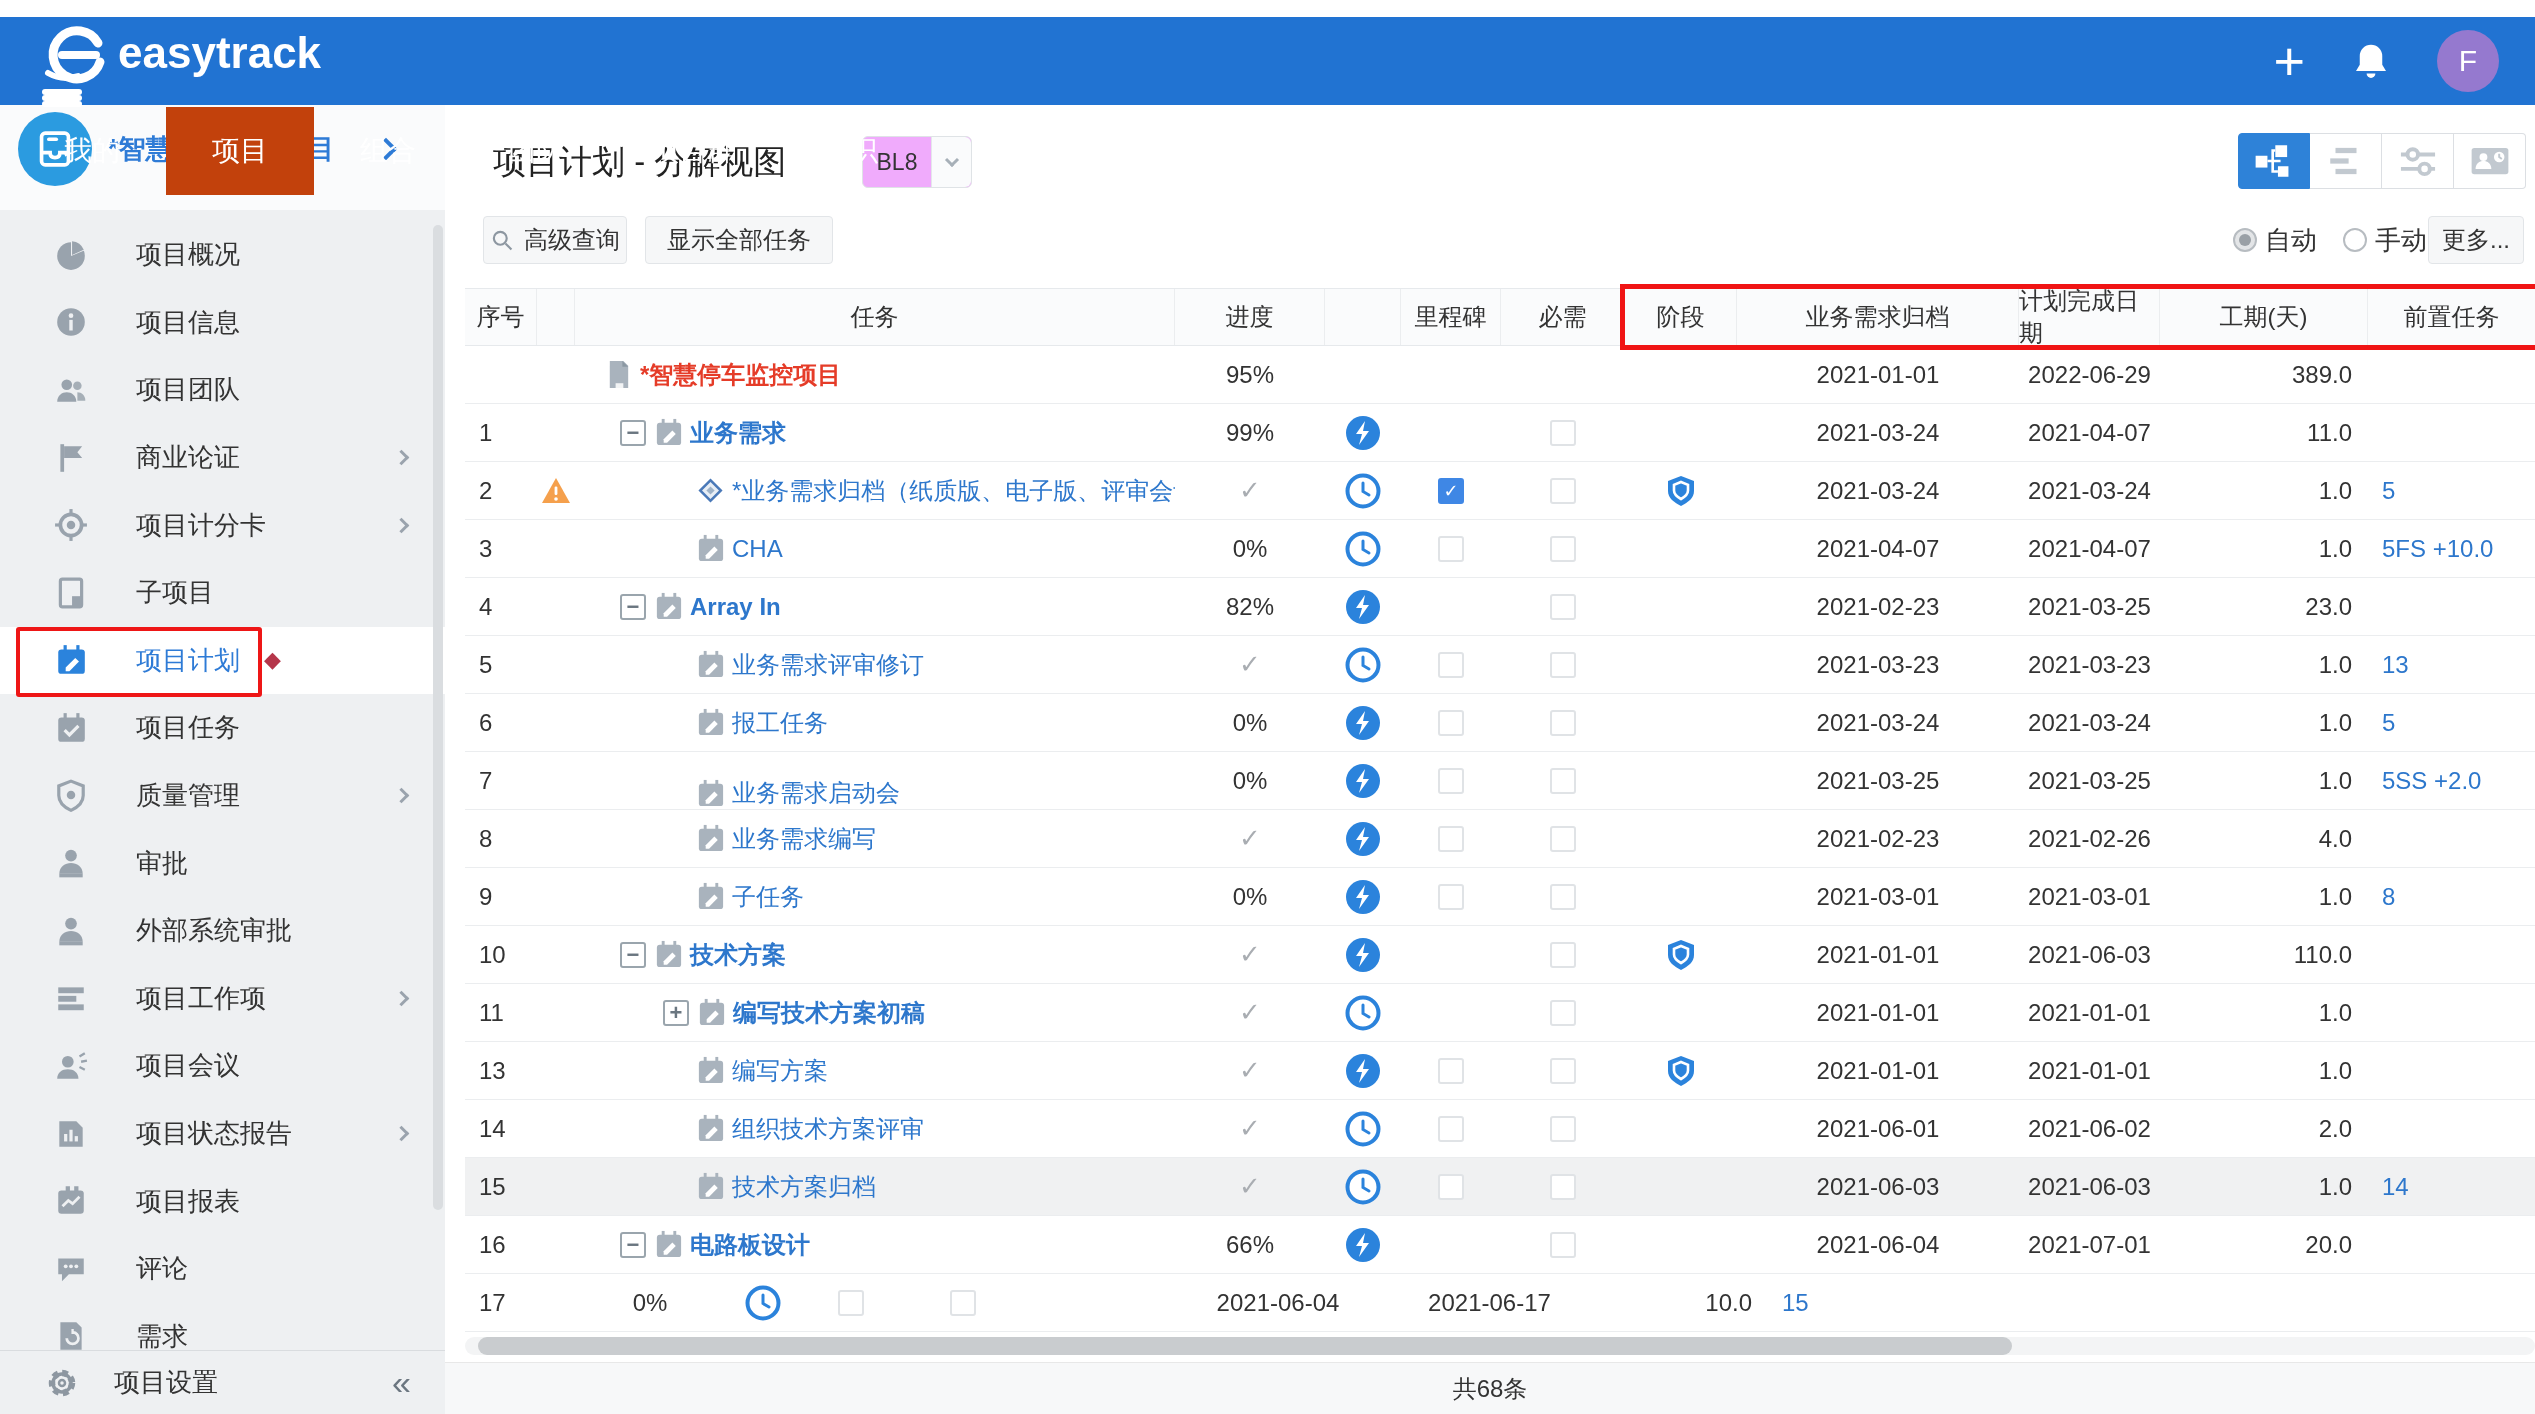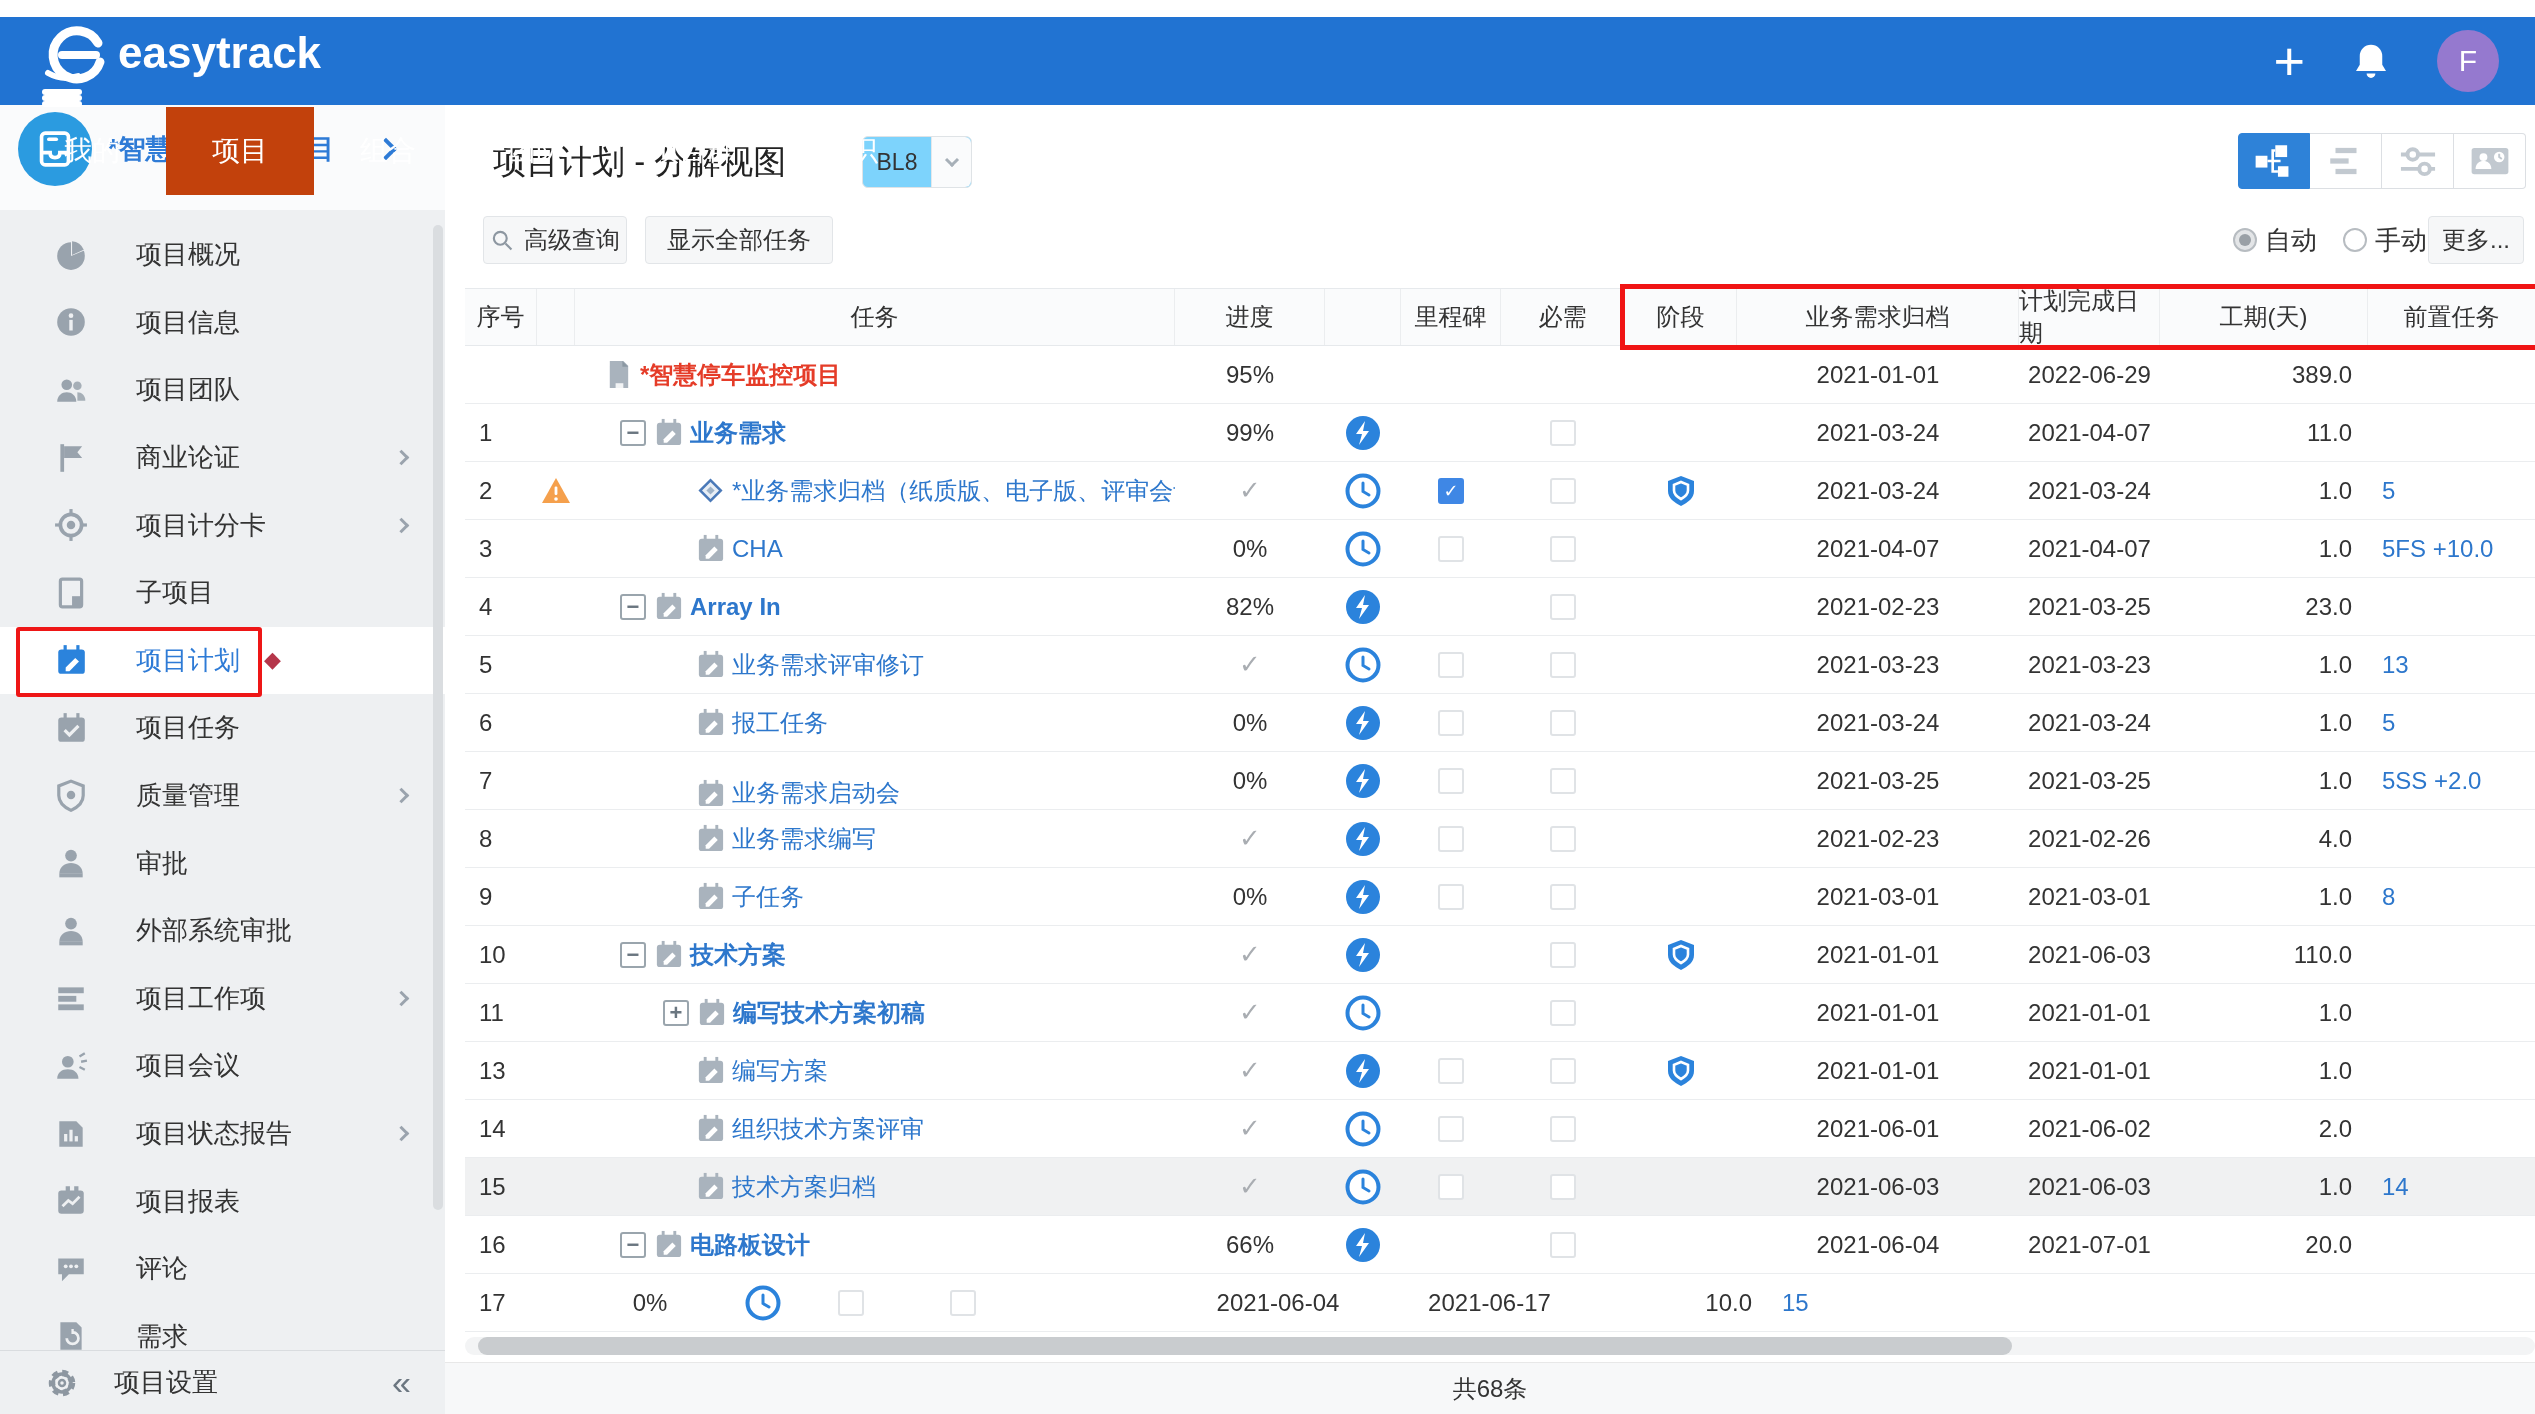--- a/index.html
+++ b/index.html
@@ -41,21 +41,21 @@
   .sidebar-scrollbar { position:absolute; right:2px; top:137px; width:10px; height:985px; background:#dadde0; border-radius:5px; }
   .sidebar-redbox { position:absolute; left:16px; top:539px; width:246px; height:70px; border:4px solid #ee1616; border-radius:3px; pointer-events:none; z-index:5; }
   .sidebar-footer { position:absolute; left:0; bottom:0; width:445px; height:64px; background:#eef0f2; border-top:1px solid #d9dcdf; display:flex; align-items:center; z-index:6; }
   .sidebar-footer .micon { width:32px; height:32px; margin-left:46px; color:#8d97a1; }
   .sidebar-footer .mlabel { font-size:26px; color:#333; margin-left:36px; }
   .collapse-arrows { position:absolute; right:34px; font-size:34px; color:#6b7680; cursor:pointer; }
 
   
   .main { position:absolute; left:445px; top:88px; width:2090px; height:1326px; background:#fff; }
   .page-title { position:absolute; left:48px; top:52px; font-size:33px; color:#222; font-weight:500; }
-  .bl-select { position:absolute; left:417px; top:48px; width:110px; height:52px; border:1px solid #dfe3e6; border-radius:6px; background:#7dd3fc; display:flex; cursor:pointer; }
+  .bl-select { position:absolute; left:417px; top:48px; width:110px; height:52px; border:1px solid #dfe3e6; border-radius:6px; background:#f0abfc; display:flex; cursor:pointer; }
   .bl-select .bl-val { width:68px; display:flex; align-items:center; justify-content:center; font-size:23px; color:#333; }
   .bl-select .bl-caret { width:40px; border-left:1px solid #e4e7ea; background:#fafbfc; display:flex; align-items:center; justify-content:center; border-radius:0 6px 6px 0; }
   .bl-caret i { width:10px; height:10px; border-right:3px solid #a7b0b8; border-bottom:3px solid #a7b0b8; transform:rotate(45deg); margin-top:-4px; }
   .viewgroup { position:absolute; left:1793px; top:45px; display:flex; }
   .vbtn { width:72px; height:56px; border:1px solid #dcdfe3; border-left:none; background:#fff; display:flex; align-items:center; justify-content:center; color:#c2c9d0; cursor:pointer; }
   .vbtn:first-child { border-left:1px solid #dcdfe3; border-radius:4px 0 0 4px; }
   .vbtn:last-child { border-radius:0 4px 4px 0; }
   .vbtn.active { background:#2e82d8; border-color:#2e82d8; color:#fff; }
   .vbtn svg { width:42px; height:38px; }
 

